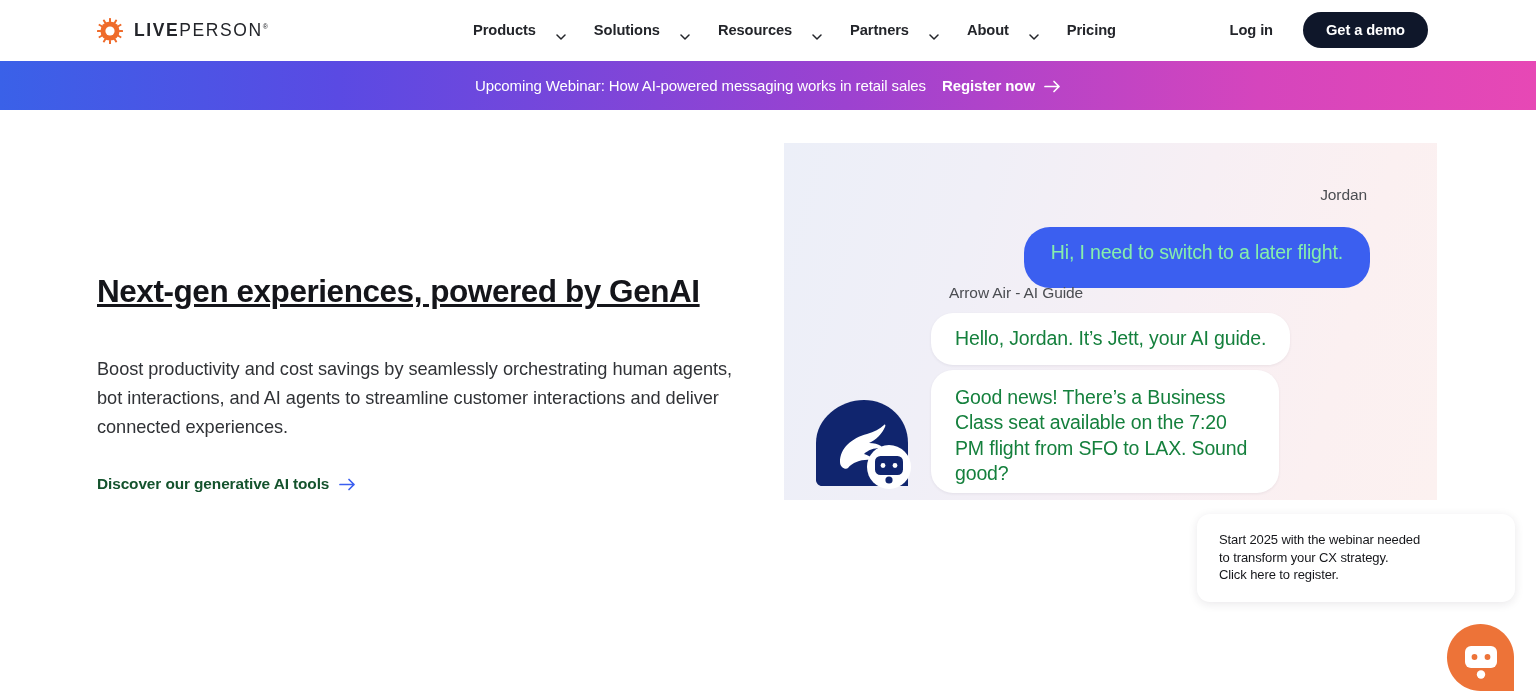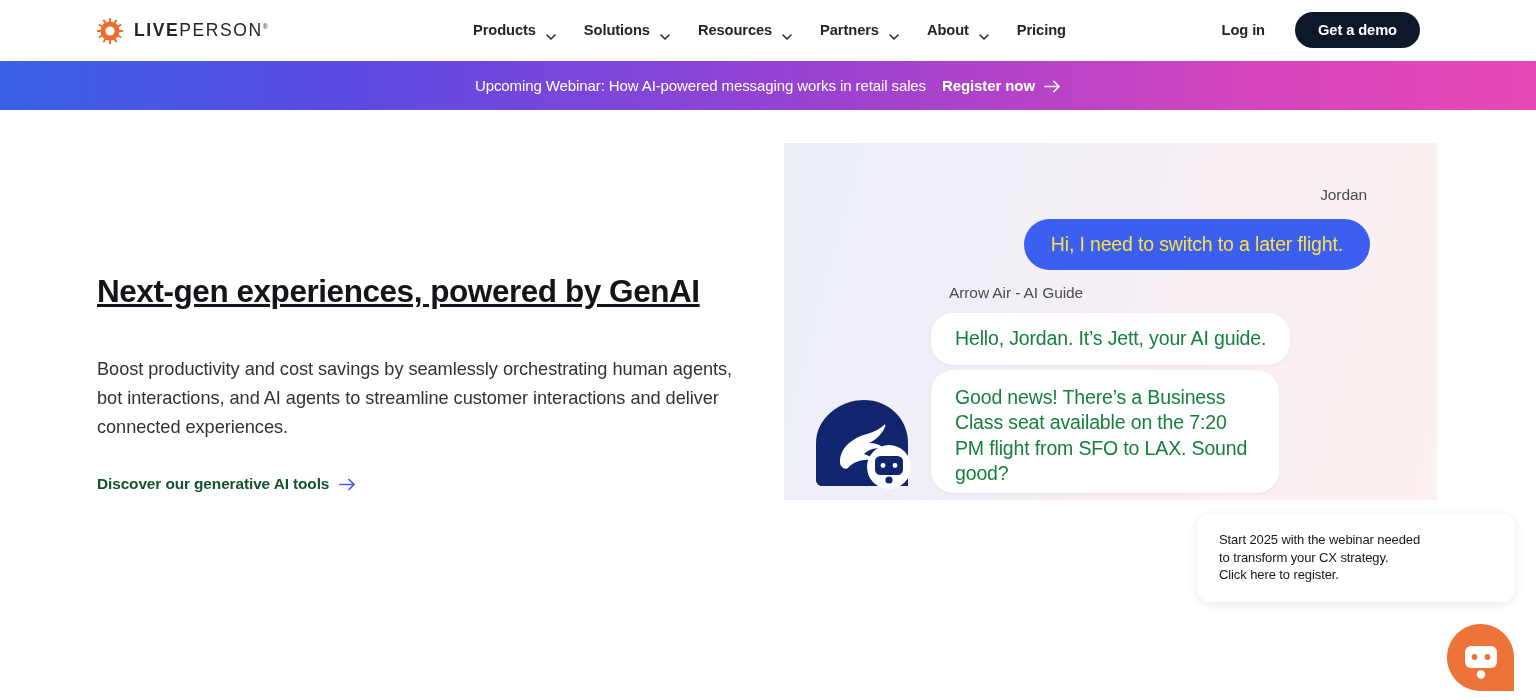--- a/index.html
+++ b/index.html
@@ -50,36 +50,36 @@
     left: 473px;
     top: 0;
     height: 60px;
     display: flex;
     align-items: center;
     gap: 0px;
   }
   .nav-item {
     display: flex;
     align-items: center;
-    gap: 10px;
+    gap: 20px;
     font-size: 14.7px;
     font-weight: 700;
     color: #23252a;
     padding: 0 15px 0 0;
     margin-right: 13px;
     cursor: pointer;
     white-space: nowrap;
     letter-spacing: -0.1px;
   }
   .nav-item:last-child { margin-right: 0; padding-right: 0; }
   .chev { width: 10px; height: 6px; display: block; flex: none; }
 
   .header-right {
     position: absolute;
-    right: 16px;
+    right: 8px;
     top: 0;
     height: 60px;
     display: flex;
     align-items: center;
   }
   .login-link {
     font-size: 14.7px;
     font-weight: 700;
     color: #23252a;
     text-decoration: none;
@@ -188,25 +188,25 @@
     color: #4b4d52;
     letter-spacing: -0.1px;
     white-space: nowrap;
   }
   .label-jordan { right: 70px; top: 43px; }
   .label-agent  { left: 165px; top: 141px; }
 
   .bubble-user {
     position: absolute;
     right: 67px;
-    top: 76px;
+    top: 84px;
     background: #3b5ff0;
-    color: #fde047;
+    color: #86efac;
     border-radius: 26px;
-    padding: 13px 27px 14px 27px;
+    padding: 13px 27px 24px 27px;
     font-size: 19.5px;
     letter-spacing: -0.15px;
     white-space: nowrap;
     line-height: 1.25;
   }
   .bubble-agent {
     position: absolute;
     background: #ffffff;
     color: #15803d;
     border-radius: 22px;

